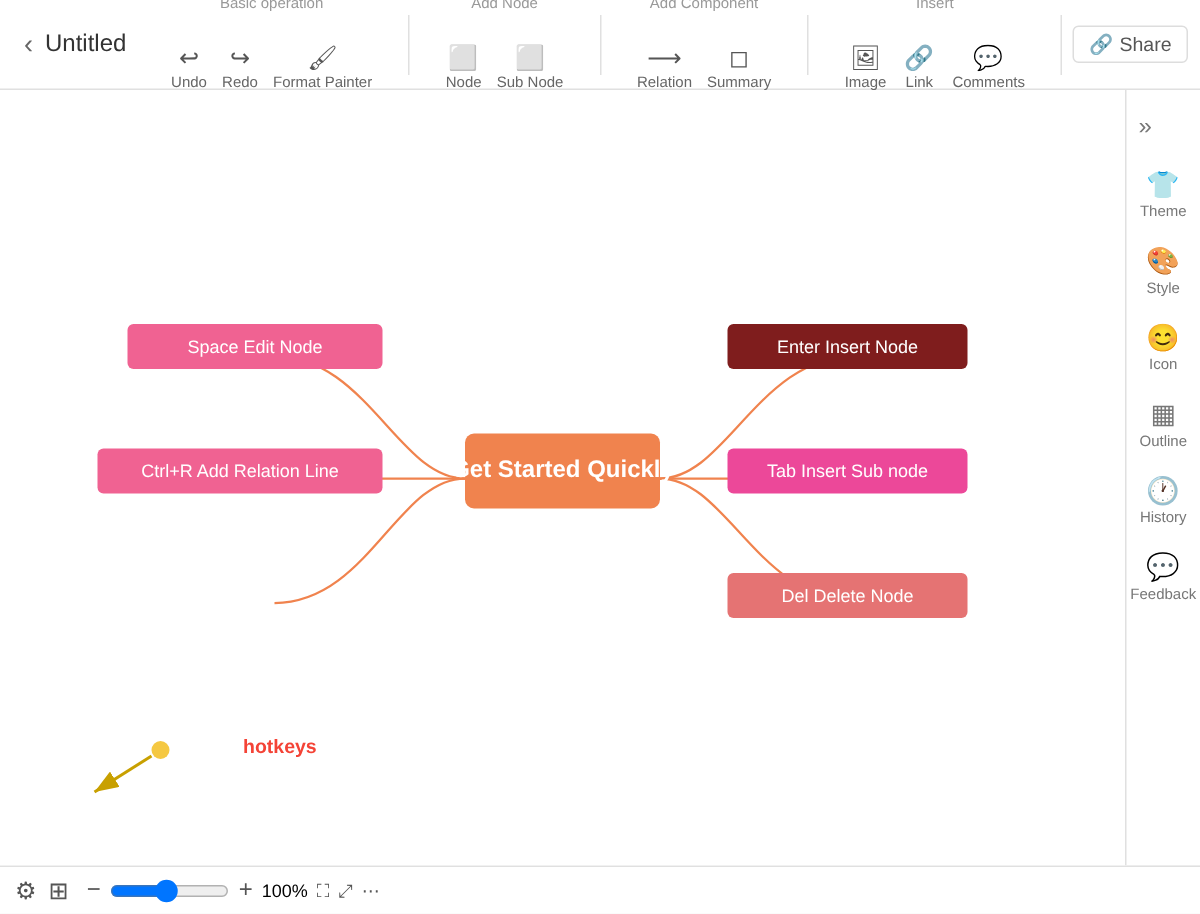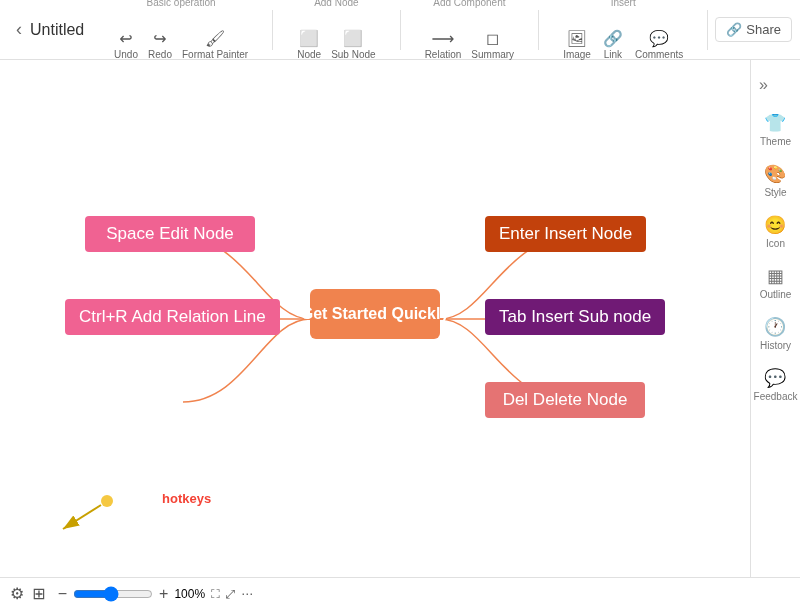--- a/index.html
+++ b/index.html
@@ -20,26 +20,26 @@
     .header-actions { display: flex; gap: 8px; align-items: center; margin-left: auto; }
     .share-btn { display: flex; align-items: center; gap: 4px; border: 1px solid #ddd; border-radius: 4px; padding: 4px 10px; cursor: pointer; font-size: 13px; color: #555; background: #fff; }
 
     
     .main { display: flex; flex: 1; overflow: hidden; }
 
     
     .canvas { flex: 1; position: relative; background: #fff; overflow: hidden; }
 
     
-    .node { position: absolute; border-radius: 4px; display: flex; align-items: center; justify-content: center; text-align: center; font-size: 17px; cursor: pointer; white-space: nowrap; padding: 8px 14px; }
+    .node { position: absolute; border-radius: 4px; display: flex; align-items: center; justify-content: center; text-align: center; font-size: 12px; cursor: pointer; white-space: nowrap; padding: 8px 14px; }
     .node-center { background: #f0834e; color: #fff; font-size: 16px; font-weight: bold; border-radius: 6px; padding: 16px 28px; }
     .node-pink { background: #f06292; color: #fff; }
     .node-green { background: #81c784; color: #fff; }
-    .node-teal { background: #701a75; color: #fff; }
-    .node-brown { background: #c2410c; color: #fff; }
+    .node-teal { background: #ec4899; color: #fff; }
+    .node-brown { background: #7f1d1d; color: #fff; }
     .node-pink2 { background: #e57373; color: #fff; }
 
     
     .bottom-bar { height: 32px; background: #fff; border-top: 1px solid #e0e0e0; display: flex; align-items: center; padding: 0 10px; gap: 12px; flex-shrink: 0; font-size: 12px; color: #555; }
     .bottom-left { display: flex; align-items: center; gap: 8px; }
     .bottom-center { display: flex; align-items: center; gap: 8px; flex: 1; justify-content: center; }
     .bottom-right { display: flex; align-items: center; gap: 6px; }
     .zoom-slider { width: 80px; }
     .zoom-value { font-size: 12px; color: #000000; }
 

